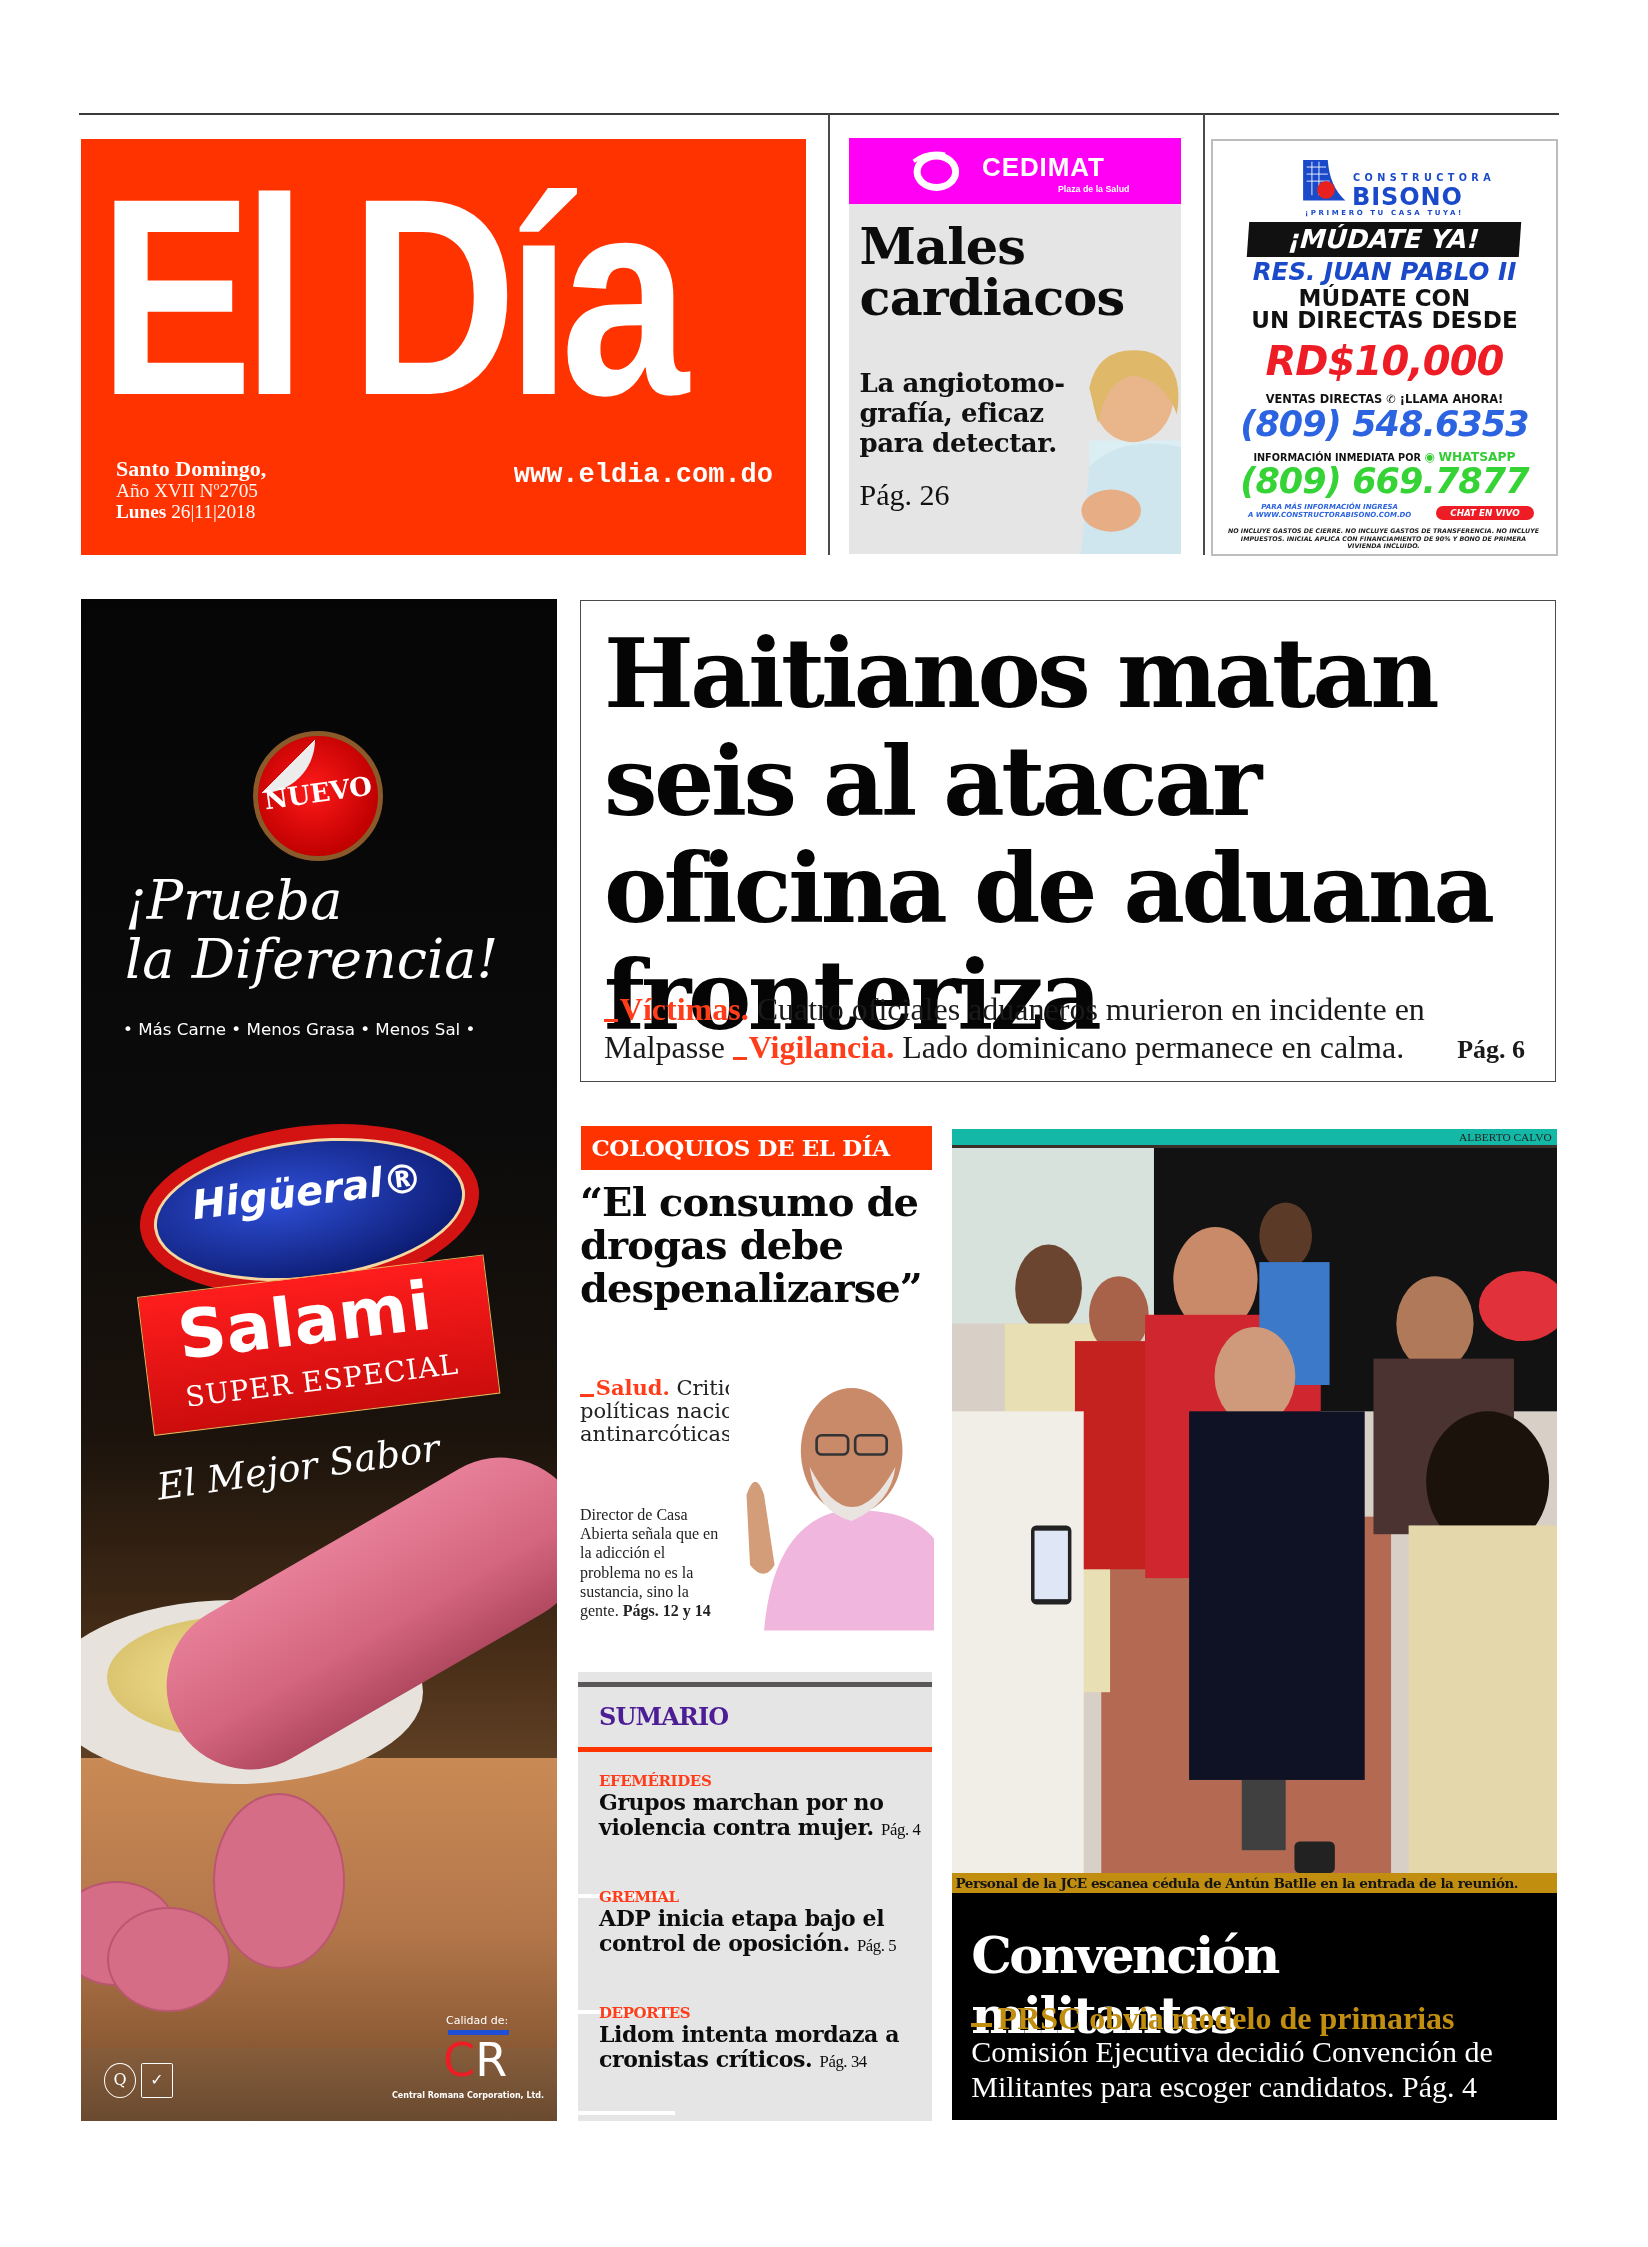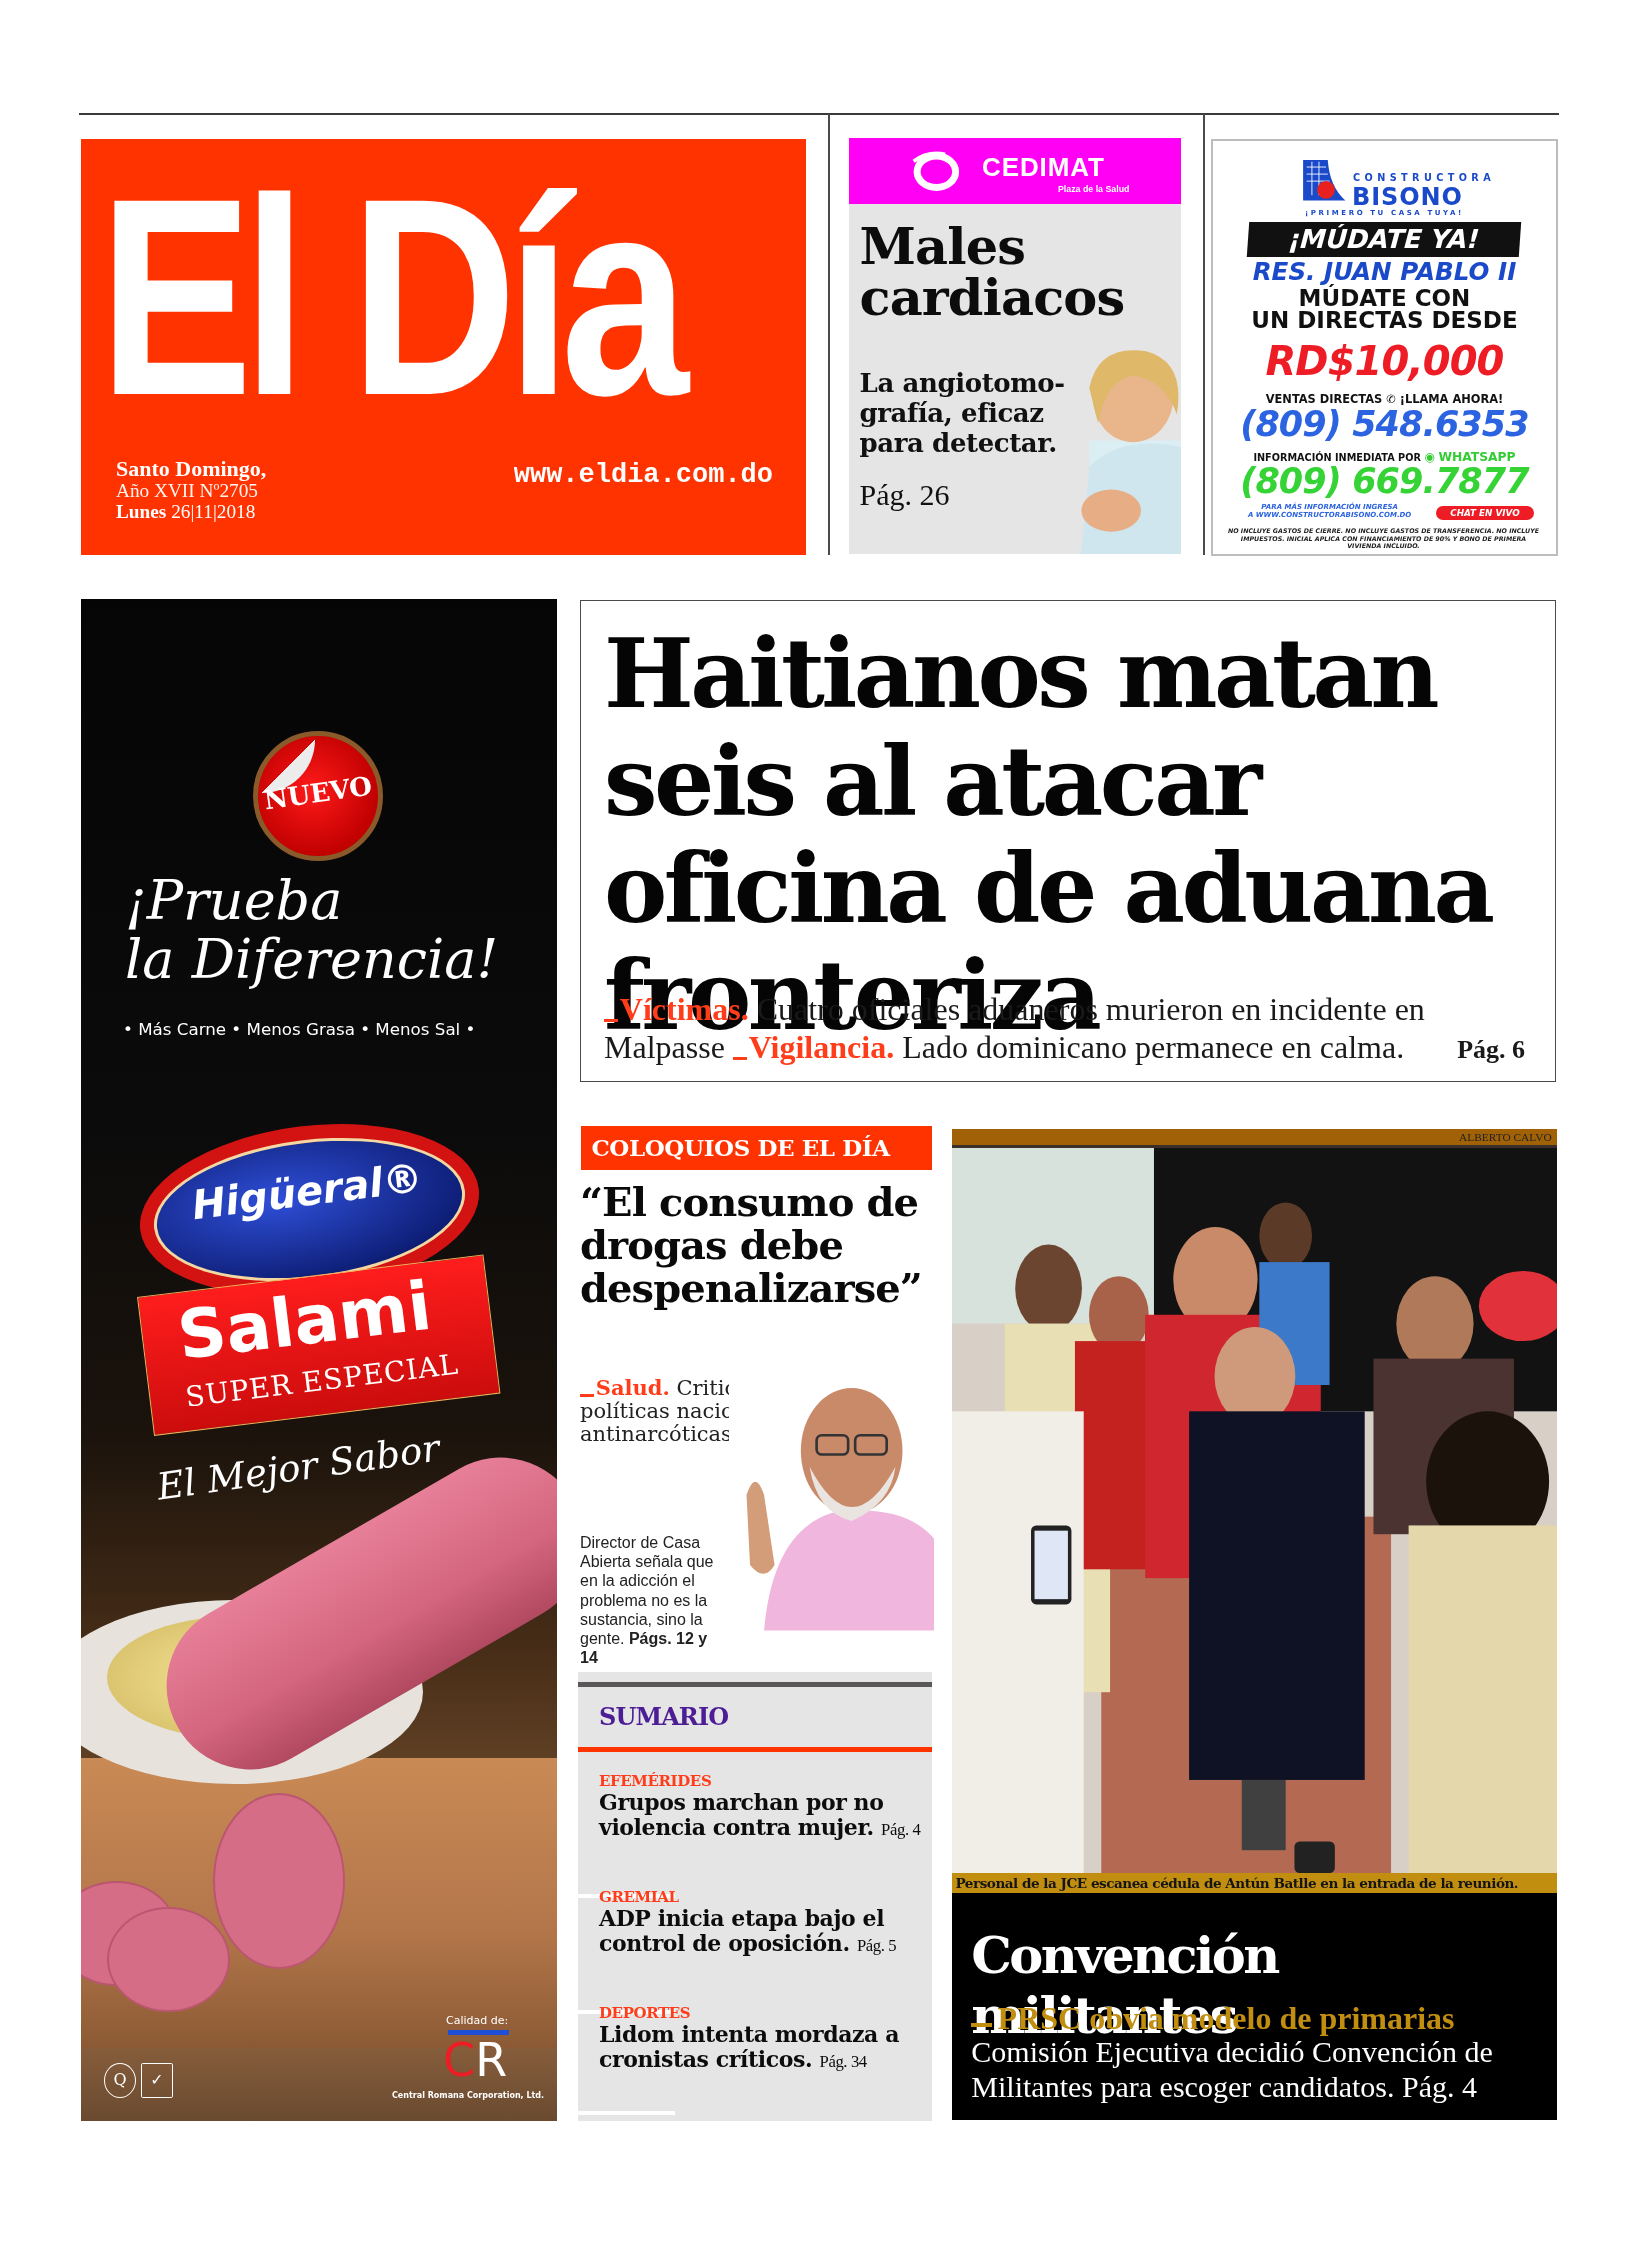--- a/index.html
+++ b/index.html
@@ -85,38 +85,38 @@
   .lead-deck { position: absolute; left: 23px; top: 390px; width: 939px; font-family: "Liberation Serif", serif; font-size: 32px; line-height: 1.18; color: #1a1a1a; }
   .kick { color: #ff3d1a; font-weight: 700; }
   .dash { display: inline-block; width: 14px; height: 2.6px; background: #ff3d1a; vertical-align: -1.8px; margin-right: 1.8px; }
   .pag-bold { font-weight: 700; font-size: 26px; margin-left: 45px; }
 
   
   .coloquios { left: 580px; top: 1126px; width: 352px; height: 505px; }
   .col-bar { position: absolute; left: 0.9px; top: 0; width: 351px; height: 44px; background: #ff3300; color: #fff; font-family: "DejaVu Serif", serif; font-weight: 700; font-size: 23px; line-height: 44px; padding-left: 10.5px; letter-spacing: -0.4px; }
   .col-quote { position: absolute; left: 0; top: 54px; width: 360px; font-family: "DejaVu Serif", serif; font-weight: 700; font-size: 40px; line-height: 1.08; letter-spacing: -0.9px; color: #0a0a0a; }
   .col-deck { position: absolute; left: 0; top: 250px; width: 211px; font-family: "DejaVu Serif", serif; font-size: 21px; line-height: 1.1; color: #222; }
-  .col-body { position: absolute; left: 0; top: 379px; width: 149px; font-family: Liberation Sans, sans-serif; font-size: 16px; line-height: 1.2; color: #222; margin-top: 28px; }
+  .col-body { position: absolute; left: 0; top: 379px; width: 149px; font-family: Liberation Serif, serif; font-size: 16px; line-height: 1.2; color: #222; }
   .col-body b { font-weight: 700; }
   .col-photo { position: absolute; left: 149px; top: 237px; width: 205px; height: 268px; overflow: hidden; }
 
   
   .sumario { left: 578px; top: 1672px; width: 354px; height: 449px; background: #e6e5e6; }
   .sum-topbar { position: absolute; left: 0; top: 9.7px; width: 100%; height: 5.3px; background: #5a5858; }
   .sum-title { position: absolute; left: 21px; top: 30px; font-family: "DejaVu Serif", serif; font-weight: 700; font-size: 24px; color: #4c1d95; letter-spacing: -0.9px; }
   .sum-redbar { position: absolute; left: 0; top: 75px; width: 100%; height: 5.3px; background: #ff3300; }
   .sum-item { position: absolute; left: 21px; width: 325px; }
   .sum-cat { font-family: "DejaVu Serif", serif; font-weight: 700; font-size: 15px; color: #ff3d1a; letter-spacing: -0.4px; }
   .sum-head { font-family: "DejaVu Serif", serif; font-weight: 700; font-size: 22px; line-height: 1.12; color: #0c0c0c; letter-spacing: -0.4px; }
   .sum-head .pg { font-weight: 400; font-size: 16.7px; font-family: "Liberation Serif", serif; }
   .sum-sep { position: absolute; left: 0; width: 97px; height: 4.4px; background: #ffffff; }
 
   
   .photo { left: 952px; top: 1129px; width: 605px; height: 765px; overflow: hidden; background: #3b2f2a; }
-  .photo-credit-bar { position: absolute; left: 0; top: 0; width: 100%; height: 16px; background: #a16207; }
+  .photo-credit-bar { position: absolute; left: 0; top: 0; width: 100%; height: 16px; background: #14b8a6; }
   .photo-credit { position: absolute; right: 5.3px; top: 1.8px; font-family: "Liberation Serif", serif; font-size: 11.4px; color: #222; }
   .photo-scene { position: absolute; left: 0; top: 19.3px; width: 100%; height: 725px; }
   .photo-caption { position: absolute; left: 0; bottom: 0; width: 100%; height: 21px; background: #c28e10; font-family: "DejaVu Serif", serif; font-weight: 700; font-size: 13.6px; color: #151515; line-height: 21px; padding-left: 3.5px; letter-spacing: -0.5px; white-space: nowrap; }
 
   
   .conv { left: 952px; top: 1893px; width: 605px; height: 227px; background: #000; color: #fff; }
   .conv-title { position: absolute; left: 19.3px; top: 32px; font-family: "DejaVu Serif", serif; font-weight: 700; font-size: 51px; letter-spacing: -2.6px; color: #fff; }
   .conv-kick { position: absolute; left: 19.3px; top: 107px; font-family: "Liberation Serif", serif; font-weight: 700; font-size: 32px; color: #c28e10; }
   .conv-kick .gd { display: inline-block; width: 21px; height: 4.4px; background: #c28e10; vertical-align: 1.8px; margin-right: 5.3px; }
   .conv-text { position: absolute; left: 19.3px; top: 142px; width: 579px; font-family: "Liberation Serif", serif; font-size: 30px; line-height: 1.16; color: #fff; }

